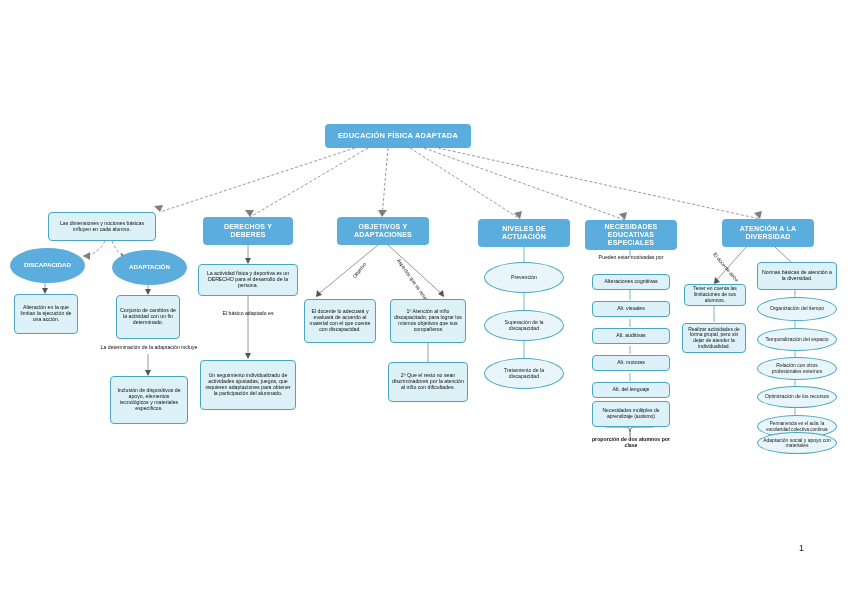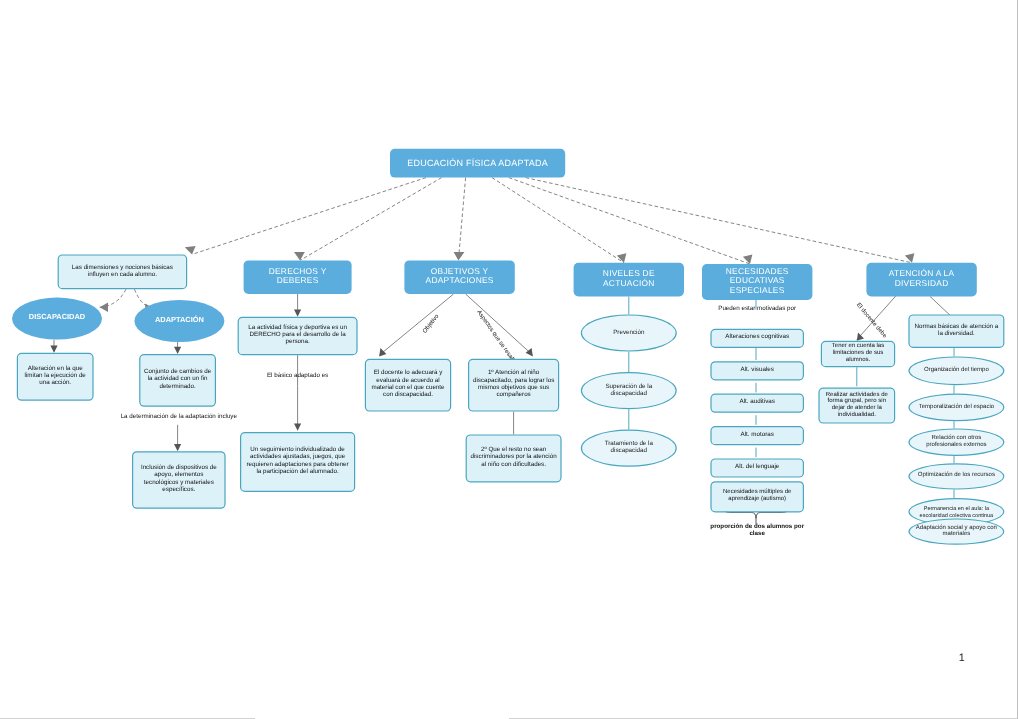--- a/index.html
+++ b/index.html
@@ -1,20 +1,20 @@
 <!DOCTYPE html>
 <html><head>
 <meta charset="utf-8">
 <style>
   html,body{margin:0;padding:0;background:#8a8a8a;}
   body{font-family:"Liberation Sans",sans-serif;}
   .page{position:relative;width:848px;height:599px;background:#ffffff;overflow:hidden;}
   .canvas{position:absolute;left:0;top:0;width:848px;height:599px;}
   .node{position:absolute;box-sizing:border-box;display:flex;align-items:center;justify-content:center;text-align:center;}
-  .hdr{background:#5badde;color:#ffffff;border-radius:4px;font-weight:normal;letter-spacing:.2px;
+  .hdr{background:#5badde;color:#ffffff;border-radius:4px;font-weight:bold;letter-spacing:.2px;
        text-transform:uppercase;line-height:1.15;padding:3px 4px;}
   .ell{background:#5badde;color:#ffffff;border-radius:50%;font-weight:bold;line-height:1.1;
        text-transform:uppercase;padding:2px;}
   .ellL{background:#e8f6fb;color:#1a1a1a;border:1px solid #4aa6bf;border-radius:50%;
         line-height:1.1;padding:2px 4px;}
   .box{background:#ddf1f8;color:#111111;border:1px solid #4aa6bf;border-radius:4px;
        line-height:1.15;padding:2px 3px;}
   .plain{position:absolute;color:#111111;text-align:center;line-height:1.15;}
   .rot{position:absolute;color:#111111;line-height:1.1;white-space:nowrap;transform-origin:0 0;}
   .pageno{position:absolute;right:44px;bottom:46px;color:#222;font-size:9px;}

